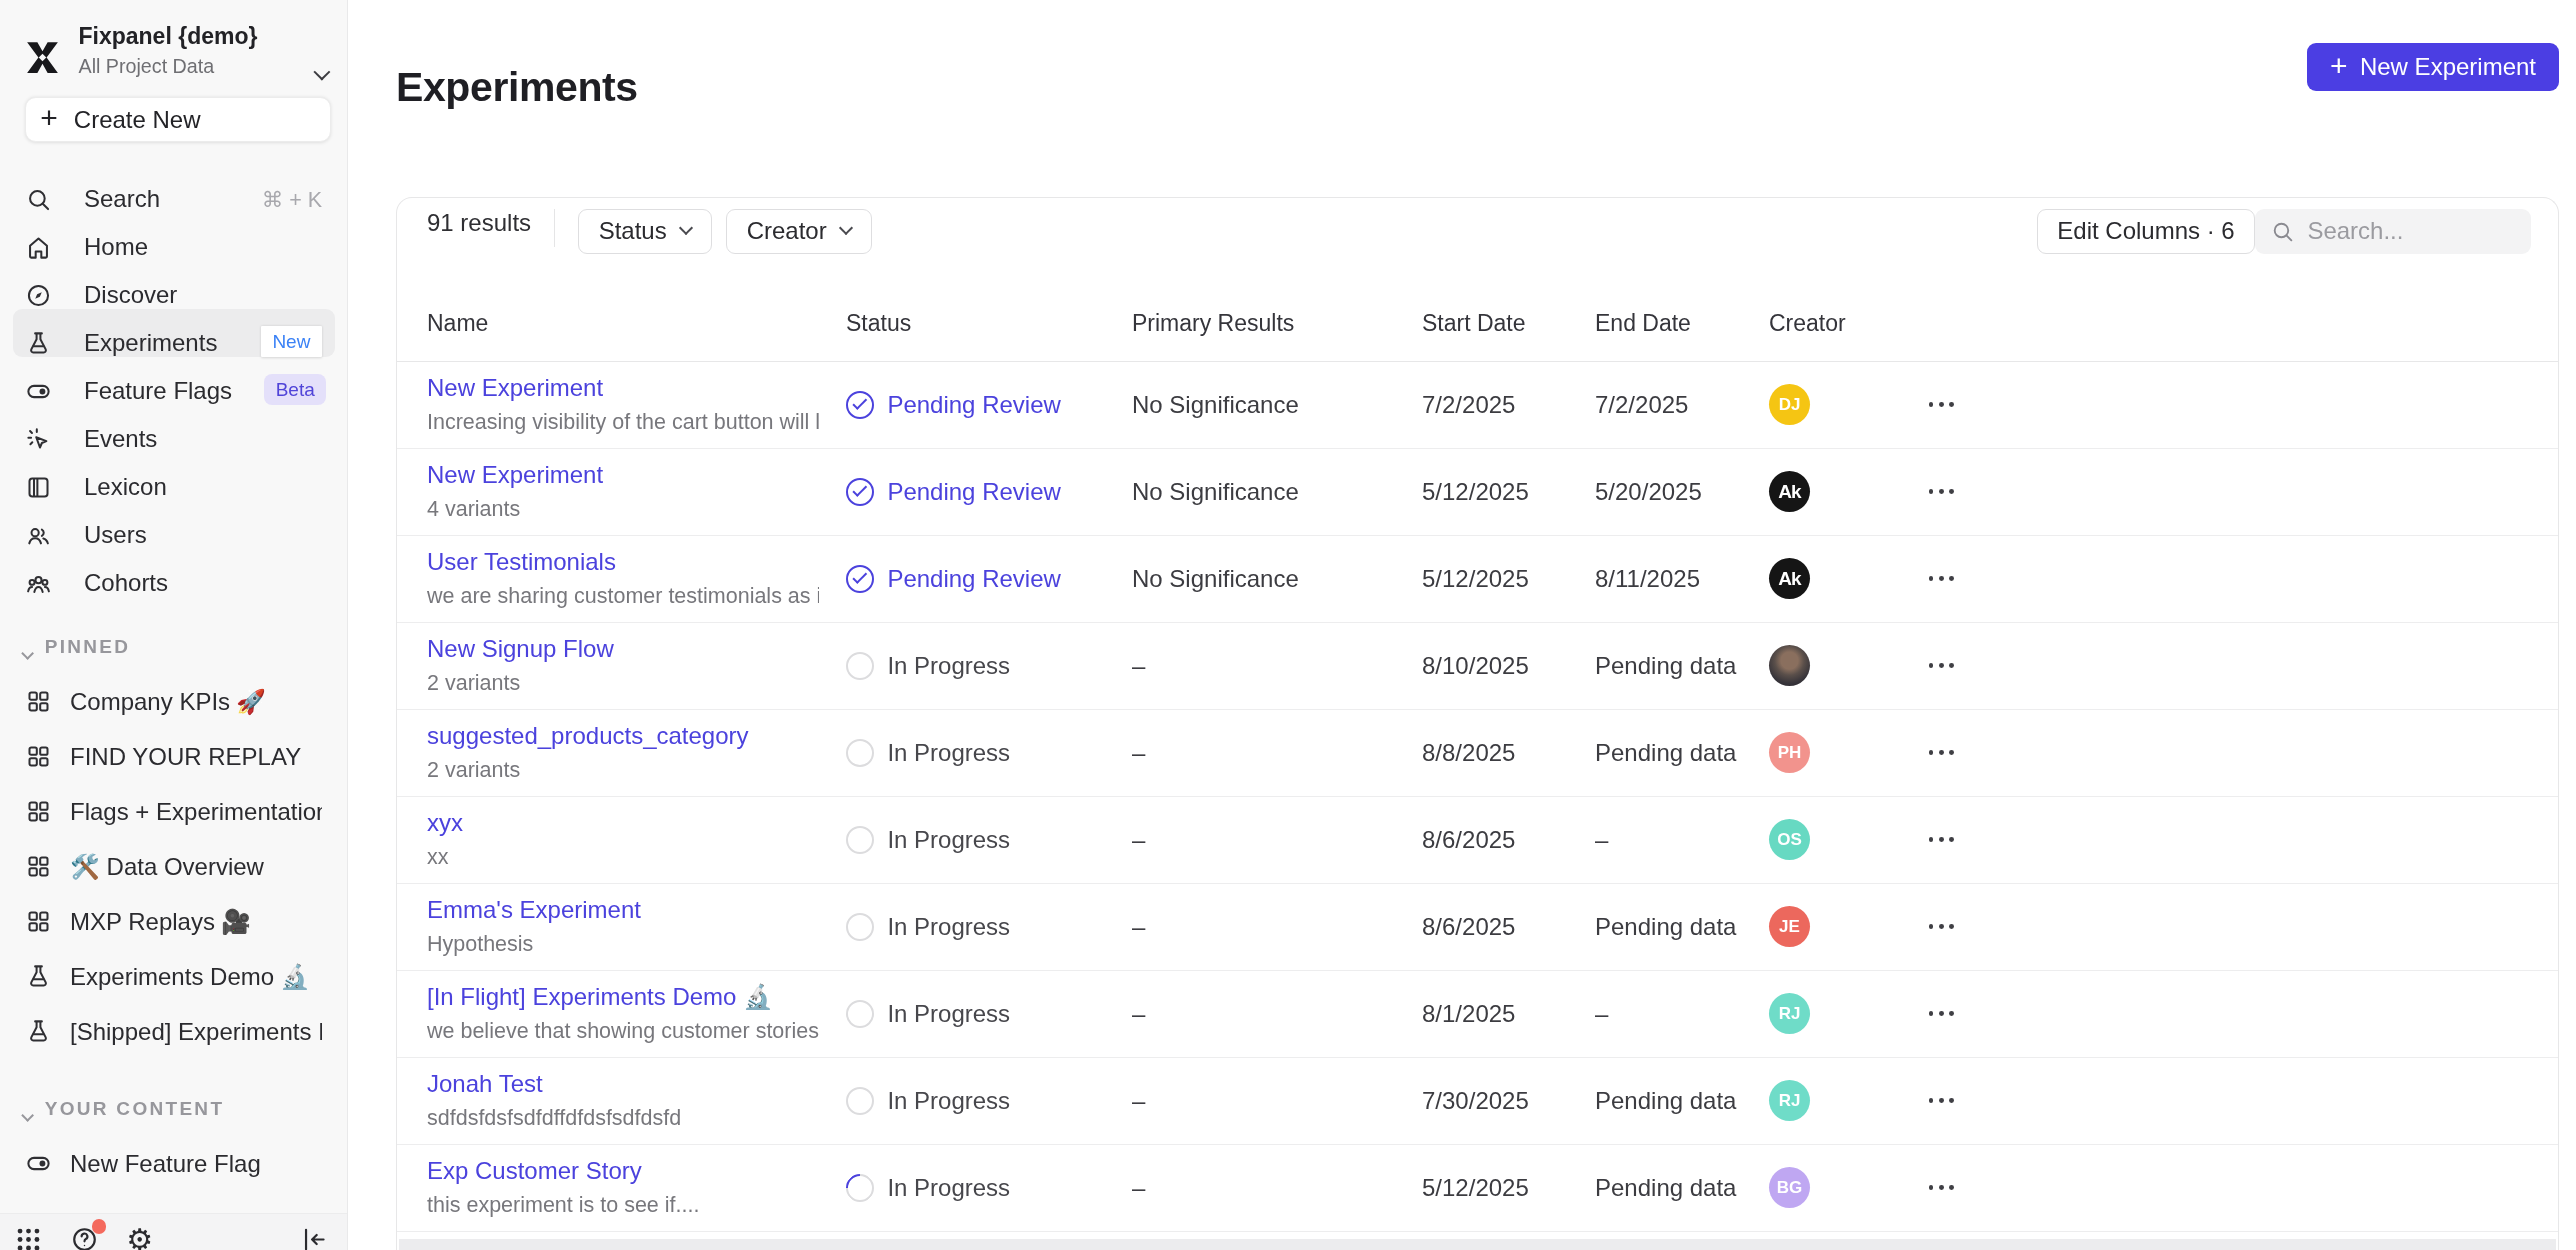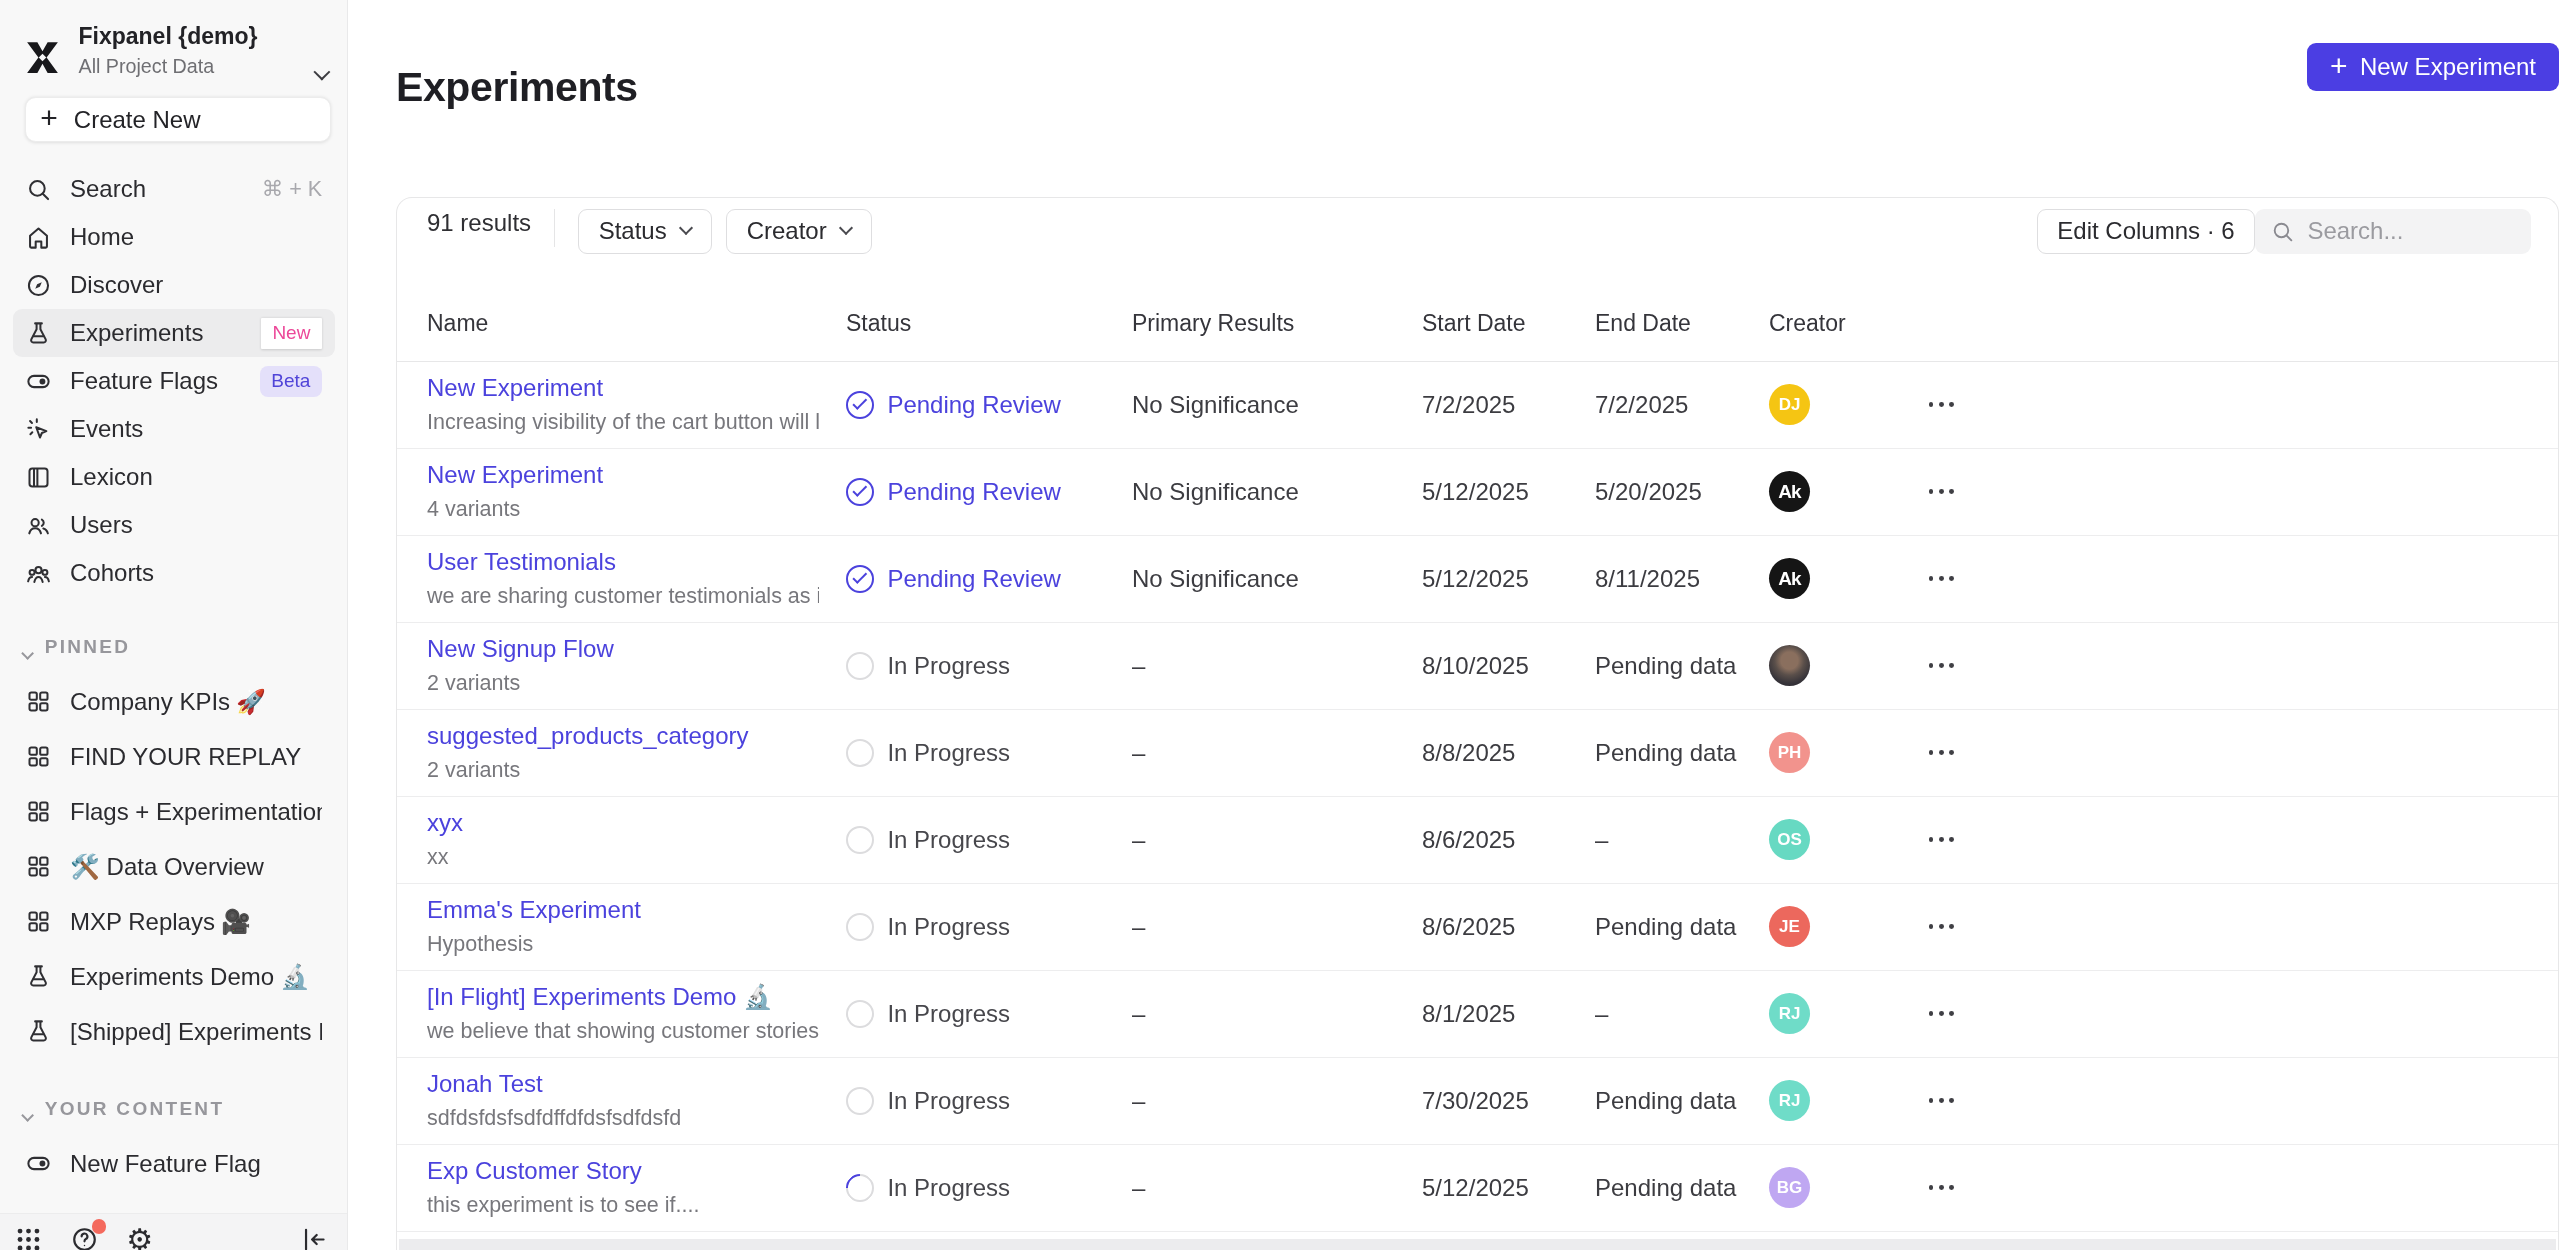--- a/index.html
+++ b/index.html
@@ -14,27 +14,27 @@
   .ws-title{font-size:23px;font-weight:700;color:#222226;white-space:nowrap}
   .ws-sub{font-size:19.7px;color:#6f6f73;margin-top:4.5px}
   .cv{width:9.8px;height:9.8px;border-right:2.3px solid #3c3c40;border-bottom:2.3px solid #3c3c40;
       transform:rotate(45deg);flex:none;margin-top:-3.6px}
   .cv.sm{width:7.2px;height:7.2px;border-width:2px;border-color:#97979c}
   .create-btn{margin:10.7px 16px 12.5px 25px;height:43px;background:#fff;border:0.9px solid #ececec;
               border-radius:10.7px;box-shadow:0 0.9px 3.6px rgba(0,0,0,.10);display:flex;align-items:center;
               gap:16px;padding:0 14.3px;font-size:24px;font-weight:500;color:#232327;cursor:pointer}
   .plus{font-size:30px;font-weight:400;line-height:1;margin-top:-2.7px}
   .nav{padding:10.7px 12.5px 0}
-  .nav-item{height:48px;display:flex;align-items:center;gap:18px;padding:0 12.5px;border-radius:9px;
+  .nav-item{height:48px;display:flex;align-items:flex-end;gap:32px;padding:0 12.5px;border-radius:9px;
             font-size:24px;color:#2b2b2f;cursor:pointer;white-space:nowrap}
   .nav-item.sel{background:#ececed;font-weight:500}
   .nico{width:27px;height:27px;flex:none;color:#2f2f33}
   .shortcut{margin-left:auto;color:#a8a8ad;font-size:21.5px}
   .badge-new{margin-left:auto;background:#fff;border-radius:1px;padding:4.5px 11.6px;font-size:19px;
-             color:#ec4899;box-shadow:0 0.9px 2.7px rgba(0,0,0,.14)}
+             color:#3b82f6;box-shadow:0 0.9px 2.7px rgba(0,0,0,.14)}
   .badge-beta{margin-left:auto;background:#e4e0fa;border-radius:8px;padding:4.5px 11.6px;font-size:19px;
               color:#5044d8;font-weight:500}
   .section{margin-top:34px}
   .sec-head{display:flex;align-items:flex-end;gap:12.5px;padding:0 23px;font-size:19px;letter-spacing:2.3px;
             color:#97979c;font-weight:700;height:27px;cursor:pointer}
   .p-list{margin-top:16px}
   .p-item{height:55px;display:flex;align-items:center;gap:18px;padding:0 12.5px;margin:0 12.5px;
           border-radius:9px;font-size:24px;color:#2b2b2f;cursor:pointer}
   .p-label{white-space:nowrap;overflow:hidden;max-width:261px}
   .sb-foot{position:absolute;left:0;right:0;bottom:-14.3px;height:50px;display:flex;align-items:center;

